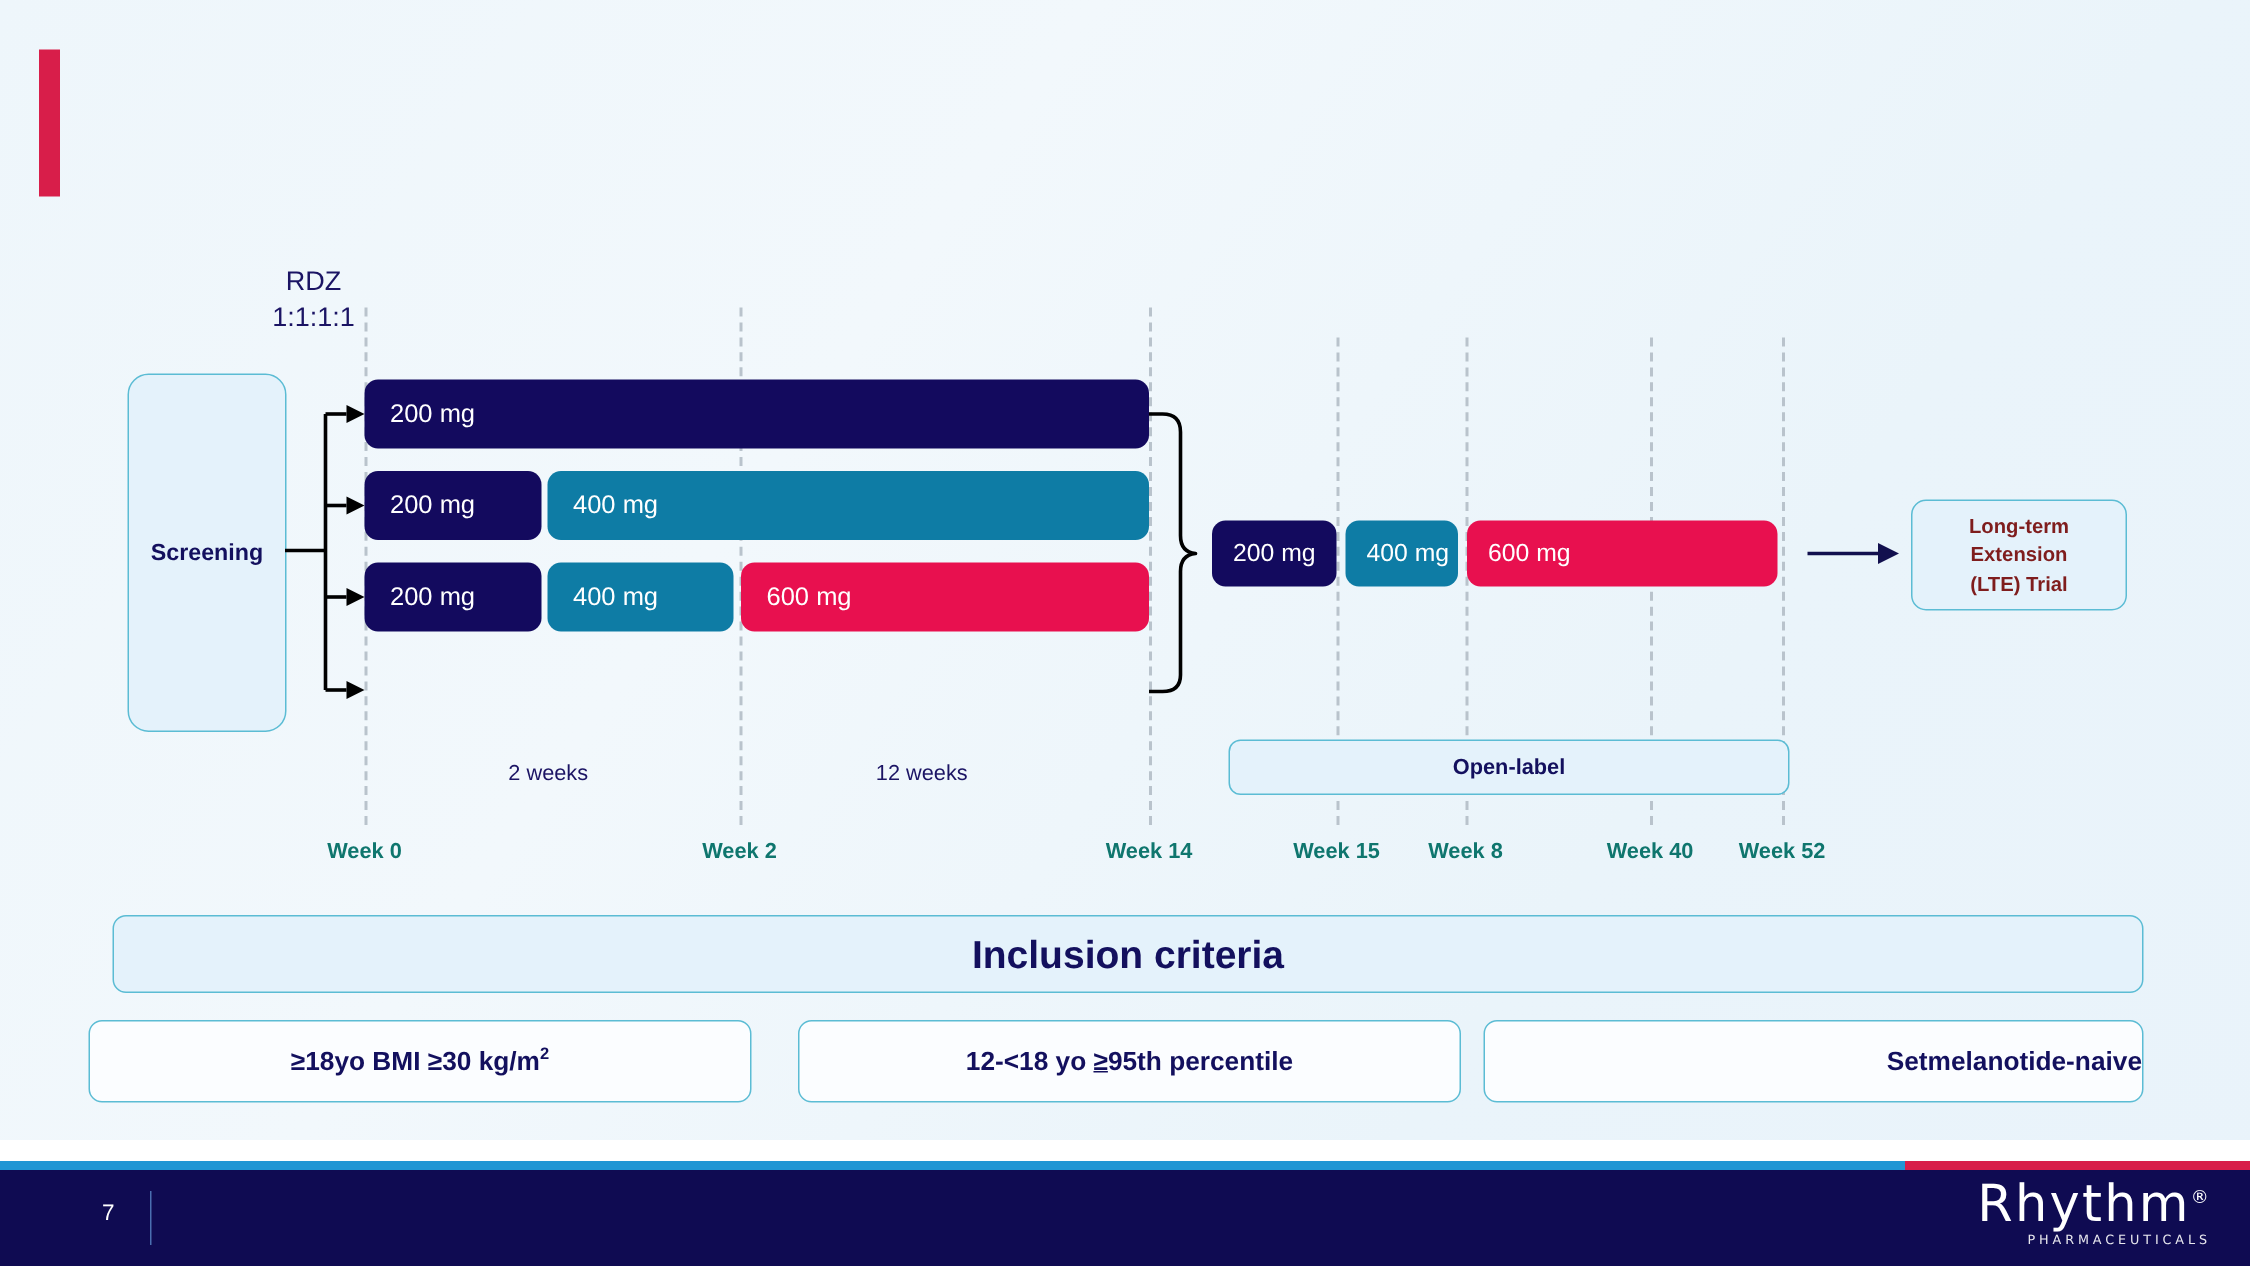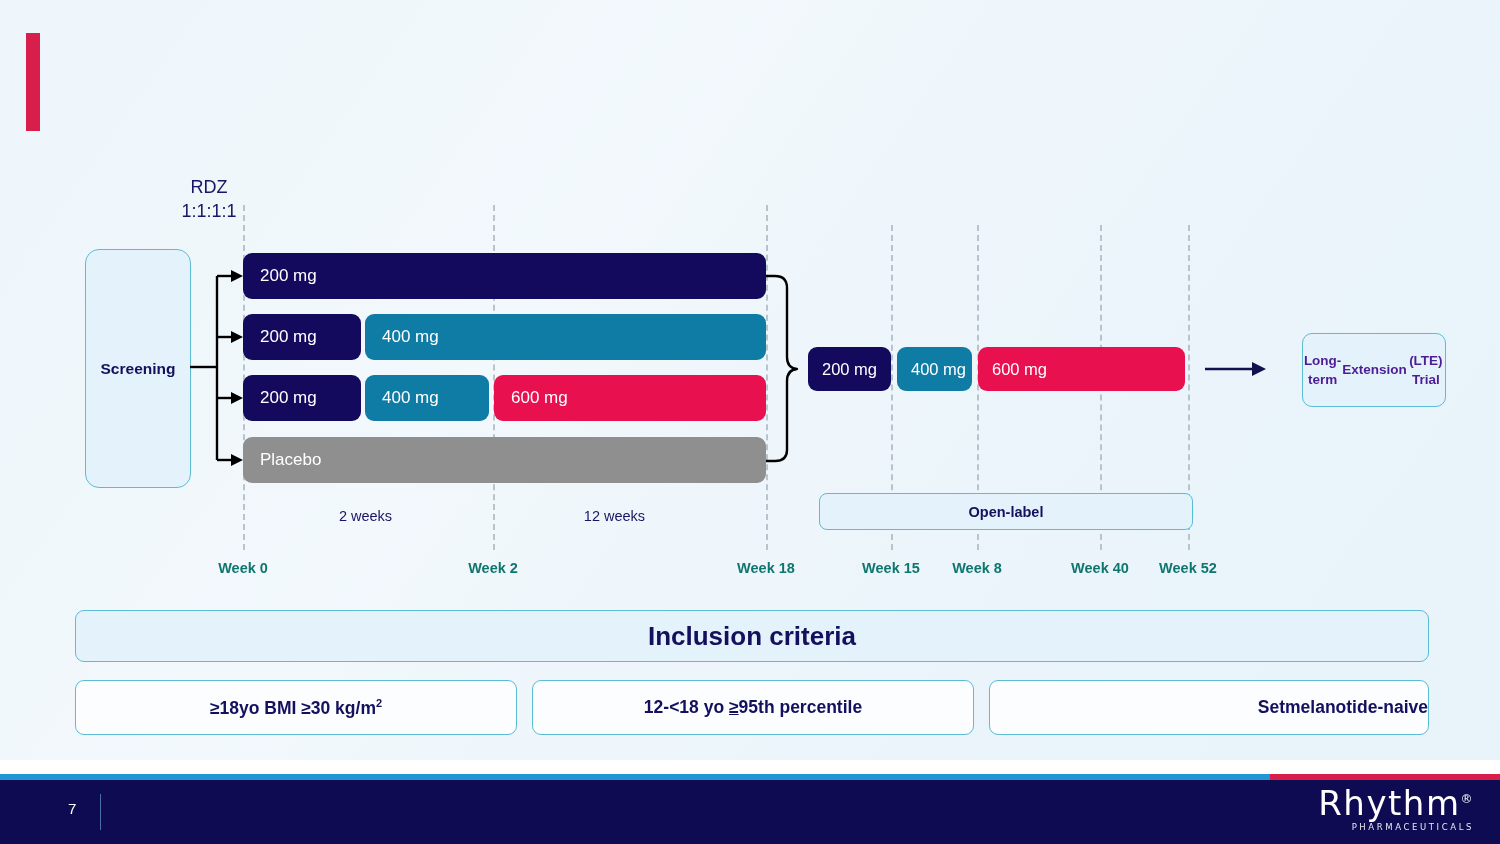--- a/index.html
+++ b/index.html
@@ -77,22 +77,22 @@
   
   .week{
     position:absolute;top:560px;font-size:14.5px;font-weight:700;color:#0f766e;
     text-align:center;white-space:nowrap;
   }
 
   
   .lte{
     position:absolute;left:1274px;top:333px;width:142px;height:72px;
     background:#e4f2fb;border:1.5px solid #5bbcd4;border-radius:10px;
-    display:flex;flex-direction:row;align-items:center;justify-content:center;
-    font-size:13.5px;font-weight:700;color:#4c1d95;line-height:1.42;text-align:center;margin-left:28px;
+    display:flex;flex-direction:column;align-items:center;justify-content:center;
+    font-size:13.5px;font-weight:700;color:#7f1d1d;line-height:1.42;text-align:center;
   }
 
   
   .incl-head{
     position:absolute;left:75px;top:610px;width:1352px;height:50px;
     background:#e4f2fb;border:1.6px solid #5bbcd4;border-radius:9px;
     display:flex;align-items:center;justify-content:center;
     font-size:26px;font-weight:700;color:#13105e;
   }
   .crit{
@@ -184,62 +184,59 @@
     <div class="bar navy r-all" style="left:243px;top:375px;width:118px;">
       <span>200 mg</span>
     </div>
     <div class="bar teal r-all" style="left:365px;top:375px;width:124px;">
       <span>400 mg</span>
     </div>
     <div class="bar crimson r-all" style="left:494px;top:375px;width:272px;">
       <span>600 mg</span>
     </div>
 
-    <div class="bar gray r-all" style="left:243px;top:437px;width:523px;">
-      <span>Placebo</span>
-    </div>
 
     <div class="ol-bar navy" style="left:808px;top:347px;width:83px;background:#130a5e;">
       <span>200 mg</span>
     </div>
     <div class="ol-bar teal" style="left:897px;top:347px;width:75px;background:#0e7ca5;">
       <span>400 mg</span>
     </div>
     <div class="ol-bar crimson" style="left:978px;top:347px;width:207px;background:#e8104f;">
       <span>600 mg</span>
     </div>
 
     <div class="duration" style="left:313px;top:508px;width:105px;">2 weeks</div>
     <div class="duration" style="left:562px;top:508px;width:105px;">12 weeks</div>
 
     <div class="openlabel">
       <span>Open-label</span>
     </div>
 
     <div class="week" style="left:193px;width:100px;">Week 0</div>
     <div class="week" style="left:443px;width:100px;">Week 2</div>
-    <div class="week" style="left:716px;width:100px;">Week 18</div>
+    <div class="week" style="left:716px;width:100px;">Week 14</div>
     <div class="week" style="left:841px;width:100px;">Week 15</div>
     <div class="week" style="left:927px;width:100px;">Week 8</div>
     <div class="week" style="left:1050px;width:100px;">Week 40</div>
     <div class="week" style="left:1138px;width:100px;">Week 52</div>
 
     <div class="lte">
       <div>Long-term</div>
       <div>Extension</div>
       <div>(LTE) Trial</div>
     </div>
 
   </div>
 
   <div class="incl-head">
     <span>Inclusion criteria</span>
   </div>
 
-  <div class="crit" style="left:75px;width:440px;text-align:center;">
+  <div class="crit" style="left:59px;width:440px;text-align:center;">
     <span><span>≥18yo BMI ≥30 kg/m</span><sup>2</sup></span>
   </div>
   <div class="crit" style="left:532px;width:440px;">
     <span><span>12-&lt;18 yo </span><span class="u">≥</span><span>95th percentile</span></span>
   </div>
   <div class="crit" style="left:989px;width:438px;justify-content:flex-end;">
     <span>Setmelanotide-naive</span>
   </div>
 
   <div class="footer-white"></div>

